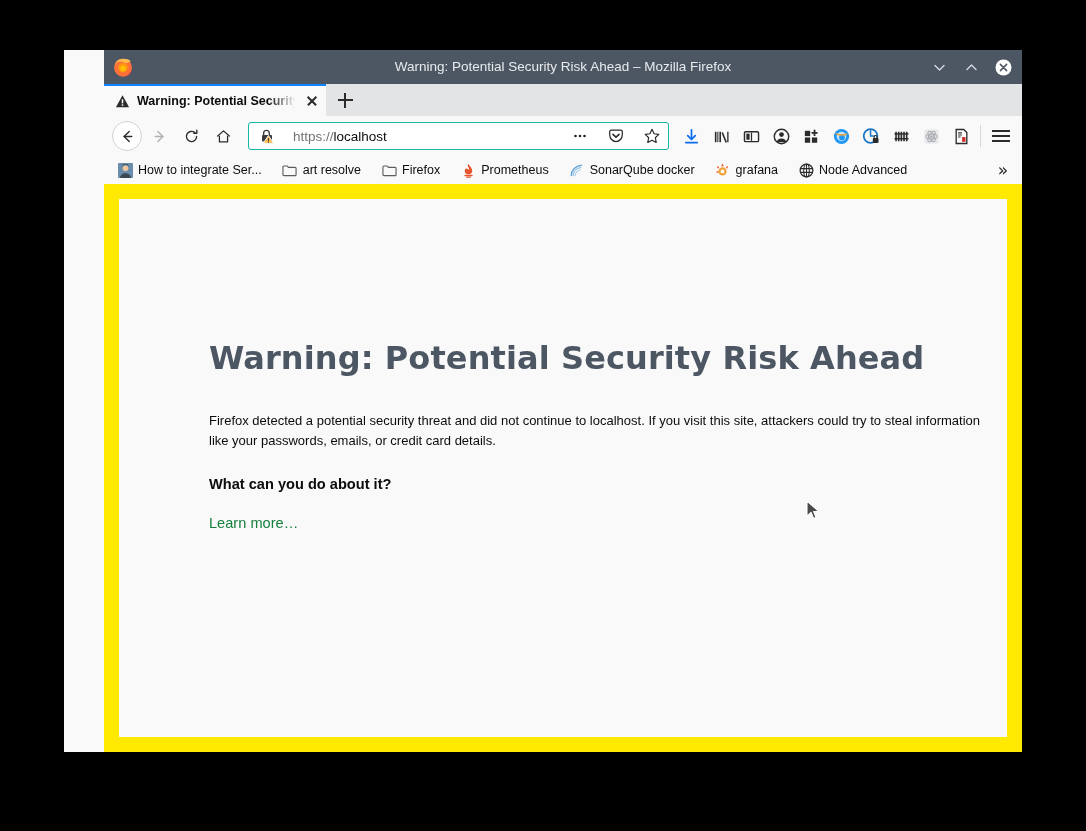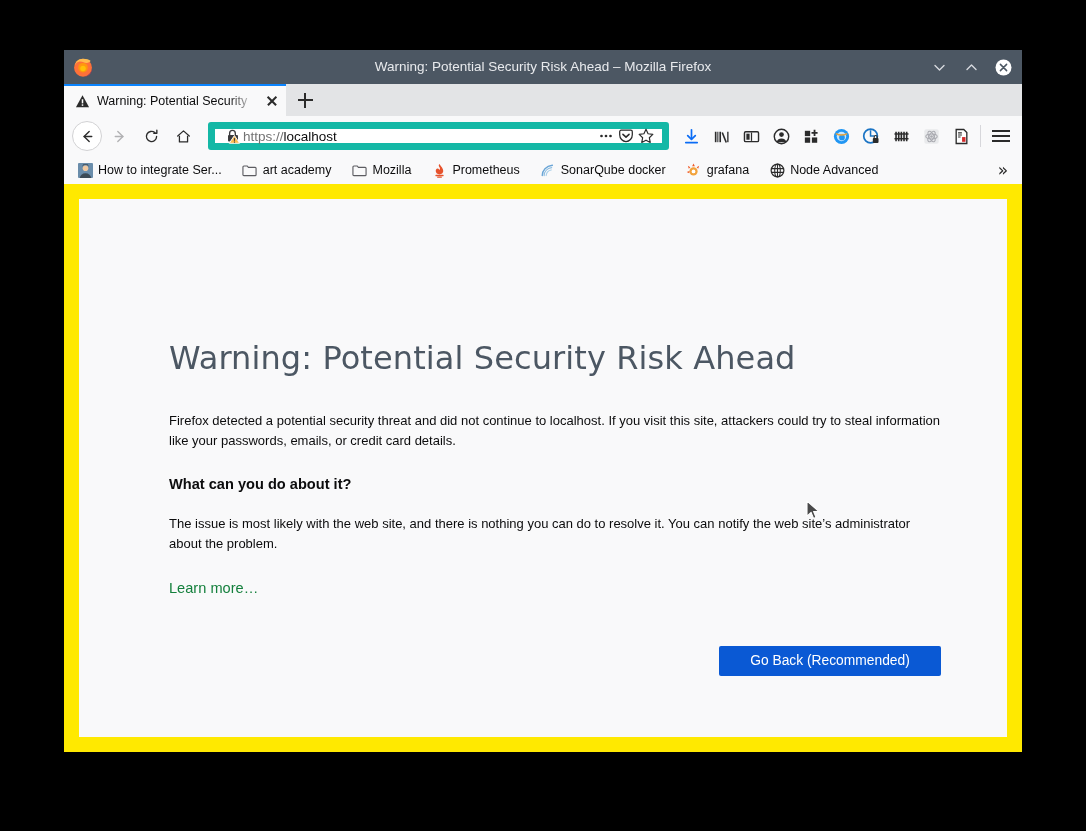--- a/index.html
+++ b/index.html
@@ -11,20 +11,21 @@
   }
 
   
   #window {
     position: absolute;
     left: 64px; top: 50px;
     width: 958px; height: 702px;
     background: #f9f9fa;
     display: flex; flex-direction: column;
     overflow: hidden;
+    padding-left: 40px;
   }
 
   
   #titlebar {
     height: 34px;
     background: #4c5763;
     display: flex; align-items: center;
     position: relative;
     flex: 0 0 34px;
   }
@@ -40,20 +41,21 @@
     display: flex; align-items: center; gap: 15px;
     position: relative; z-index: 2;
   }
   .wc { width: 17px; height: 17px; display: block; cursor: default; }
 
   
   #tabstrip {
     height: 32px; background: #e3e4e6;
     display: flex; align-items: flex-start;
     flex: 0 0 32px;
+    font-weight: bold;
   }
   #tab-active {
     width: 222px; height: 32px;
     background: #f9f9fa;
     border-top: 2px solid #0a84ff;
     display: flex; align-items: center;
     padding: 0 6px 0 10px;
     gap: 7px;
     position: relative;
   }
@@ -95,22 +97,22 @@
   .navbtn {
     width: 30px; height: 30px; flex: 0 0 30px;
     display: flex; align-items: center; justify-content: center;
   }
   #backbtn {
     border: 1px solid #d2d2d4; border-radius: 50%;
     width: 30px; height: 30px; background: #fff;
   }
   #urlbar {
     flex: 1 1 auto; height: 28px; margin: 0 8px;
-    background: #fff; border: 7px solid #14b8a6; border-radius: 3px;
-    display: flex; align-items: center; padding: 0 6px 0 8px; gap: 0;
+    background: #fff; border: 1px solid #14b8a6; border-radius: 3px;
+    display: flex; align-items: center; padding: 0 6px 0 8px; gap: 16px;
   }
   #url-text { font-size: 13.5px; color: #0c0c0d; flex: 1 1 auto; white-space: nowrap; }
   #url-text .scheme { color: #737373; }
   .urlbtn { width: 20px; height: 20px; flex: 0 0 20px; display:flex; align-items:center; justify-content:center; }
   #toolbar-icons { display: flex; align-items: center; gap: 6px; flex: 0 0 auto; }
   .tbicon { width: 24px; height: 24px; display: flex; align-items: center; justify-content: center; }
   #tb-sep { width: 1px; height: 22px; background: #d7d7db; margin: 0 5px; }
   #hamburger { width: 26px; height: 26px; position: relative; flex: 0 0 26px; }
   #hamburger i {
     position: absolute; left: 4px; width: 18px; height: 1.8px; background: #2b2b2b; display: block;
@@ -147,21 +149,21 @@
     overflow: hidden;
   }
   #page-inner {
     width: 100%; height: 100%;
     background: #f9f9fa;
     padding: 140px 0 0 90px;
   }
   #content { max-width: 776px; }
 
   h1#neterror-title {
-    font-size: 32px; font-weight: 400; color: #4c5763;
+    font-size: 32px; font-weight: 700; color: #4c5763;
     letter-spacing: .1px; margin-bottom: 34px;
     font-family: "DejaVu Sans", sans-serif;
   }
   p.body {
     font-size: 13px; line-height: 1.5; color: #0c0c0d;
     margin-bottom: 26px; max-width: 772px;
   }
   h2.subhead {
     font-size: 14.6px; font-weight: bold; color: #0c0c0d;
     margin-bottom: 22px;
@@ -400,30 +402,30 @@
       </span>
       <span>How to integrate Ser...</span>
     </div>
 
     <div class="bm">
       <span class="bm-ico">
         <svg viewBox="0 0 16 16" width="15" height="15">
           <path d="M1 4.2 a1 1 0 0 1 1-1 h3.6 l1.2 1.4 H14 a1 1 0 0 1 1 1 V12.4 a1 1 0 0 1-1 1 H2 a1 1 0 0 1-1-1 Z" fill="none" stroke="#5c5c61" stroke-width="1.2"></path>
         </svg>
       </span>
-      <span>art academy</span>
+      <span>art resolve</span>
     </div>
 
     <div class="bm">
       <span class="bm-ico">
         <svg viewBox="0 0 16 16" width="15" height="15">
           <path d="M1 4.2 a1 1 0 0 1 1-1 h3.6 l1.2 1.4 H14 a1 1 0 0 1 1 1 V12.4 a1 1 0 0 1-1 1 H2 a1 1 0 0 1-1-1 Z" fill="none" stroke="#5c5c61" stroke-width="1.2"></path>
         </svg>
       </span>
-      <span>Mozilla</span>
+      <span>Firefox</span>
     </div>
 
     <div class="bm">
       <span class="bm-ico">
         <svg viewBox="0 0 16 16" width="15" height="15">
           <path d="M8 1 C5.5 3.5 10 4.6 8 7.4 C6.4 5 4 5.6 4 8.6 c0 2 1.8 3.6 4 3.6 s4-1.6 4-3.6 C12 5.4 9.8 4 8 1Z" fill="#e6522c"></path>
           <rect x="3.6" y="12.6" width="8.8" height="1.5" rx=".5" fill="#e6522c"></rect>
           <rect x="5.4" y="14.4" width="5.2" height="1.2" rx=".5" fill="#e6522c"></rect>
         </svg>
       </span>
@@ -468,24 +470,22 @@
 
     <span id="bm-overflow">»</span>
   </div>
 
   <div id="page">
     <div id="page-inner">
       <div id="content">
         <h1 id="neterror-title">Warning: Potential Security Risk Ahead</h1>
         <p class="body">Firefox detected a potential security threat and did not continue to localhost. If you visit this site, attackers could try to steal information like your passwords, emails, or credit card details.</p>
         <h2 class="subhead">What can you do about it?</h2>
-        <p class="body">The issue is most likely with the web site, and there is nothing you can do to resolve it. You can notify the web site’s administrator about the problem.</p>
         <a id="learnmore" href="#">Learn more…</a>
         <div id="buttons">
-          <button class="btn" id="btn-goback">Go Back (Recommended)</button>
         </div>
       </div>
     </div>
   </div>
 </div>
 
 <span id="cursor">
   <svg viewBox="0 0 16 22" width="16" height="22">
     <path d="M1 1 L1 16.2 L5.1 12.4 L7.6 18.4 L10 17.3 L7.6 11.6 L13 11.6 Z" fill="#4a4a4a" stroke="#ffffff" stroke-width="1.1" stroke-linejoin="round"></path>
   </svg>

